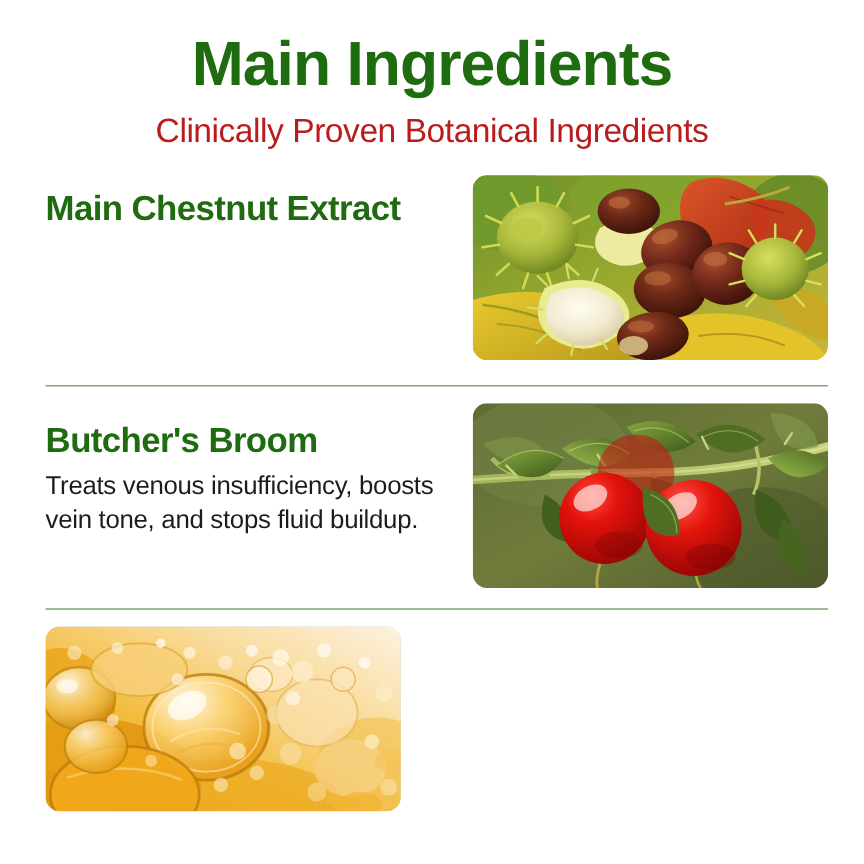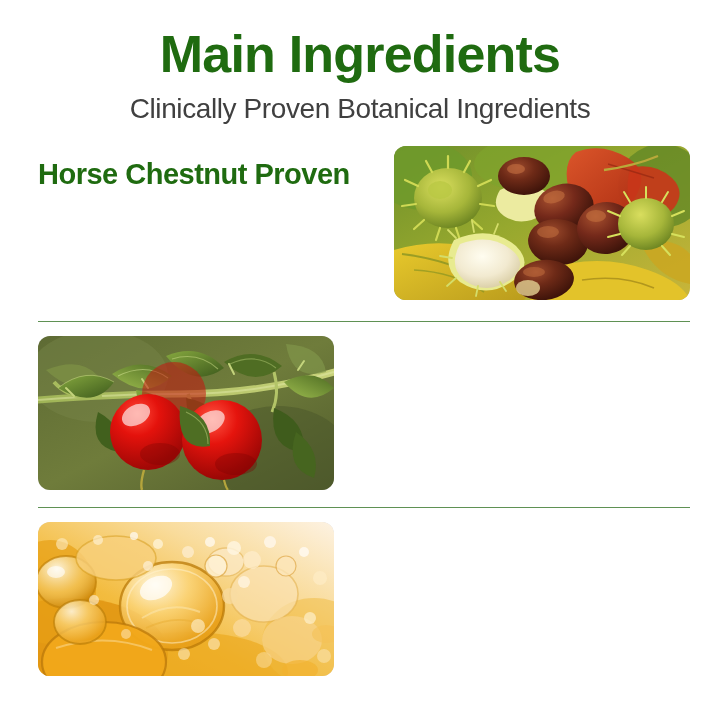--- a/index.html
+++ b/index.html
@@ -30,21 +30,21 @@
   .main-title {
     color: #1F6B10;
     font-size: 52px;
     font-weight: 700;
     letter-spacing: -0.8px;
     line-height: 1.08;
     font-family: "Liberation Sans", sans-serif;
   }
 
   .subtitle {
-    color: #404040;
+    color: #b91c1c;
     font-size: 28px;
     font-weight: 400;
     letter-spacing: -0.4px;
     line-height: 1.2;
     margin-top: 10px;
   }
 
   
   .ingredients {
     margin-top: 20px;
@@ -115,21 +115,21 @@
 
   <div class="header">
     <h1 class="main-title">Main Ingredients</h1>
     <div class="subtitle">Clinically Proven Botanical Ingredients</div>
   </div>
 
   <div class="ingredients">
 
     <div class="ingredient row-1">
       <div class="ing-text">
-        <div class="ing-name">Horse Chestnut Proven</div>
+        <div class="ing-name">Main Chestnut Extract</div>
       </div>
       <div class="ing-media">
         <svg viewBox="0 0 296 154" preserveAspectRatio="none" aria-hidden="true">
           <defs>
             <linearGradient id="hcBg" x1="0" y1="0" x2="1" y2="1">
               <stop offset="0%" stop-color="#6d8f2a"></stop>
               <stop offset="45%" stop-color="#96a82e"></stop>
               <stop offset="100%" stop-color="#c9b53a"></stop>
             </linearGradient>
             <radialGradient id="nut1" cx="38%" cy="28%" r="72%">
@@ -246,20 +246,24 @@
           </g>
 
           <path d="M210 24 q30 -4 54 -14" stroke="#b9a93a" stroke-width="2.4" fill="none"></path>
         </svg>
       </div>
     </div>
 
     <hr class="divider">
 
     <div class="ingredient row-2">
+      <div class="ing-text">
+        <div class="ing-name">Butcher's Broom</div>
+        <div class="ing-desc">Treats venous insufficiency, boosts vein tone, and stops fluid buildup.</div>
+      </div>
       <div class="ing-media">
         <svg viewBox="0 0 296 154" preserveAspectRatio="none" aria-hidden="true">
           <defs>
             <linearGradient id="bbBg" x1="0" y1="0" x2="1" y2="1">
               <stop offset="0%" stop-color="#5e6b34"></stop>
               <stop offset="50%" stop-color="#6f7c3b"></stop>
               <stop offset="100%" stop-color="#515c2c"></stop>
             </linearGradient>
             <radialGradient id="berry1" cx="36%" cy="26%" r="72%">
               <stop offset="0%" stop-color="#ff4a3a"></stop>

